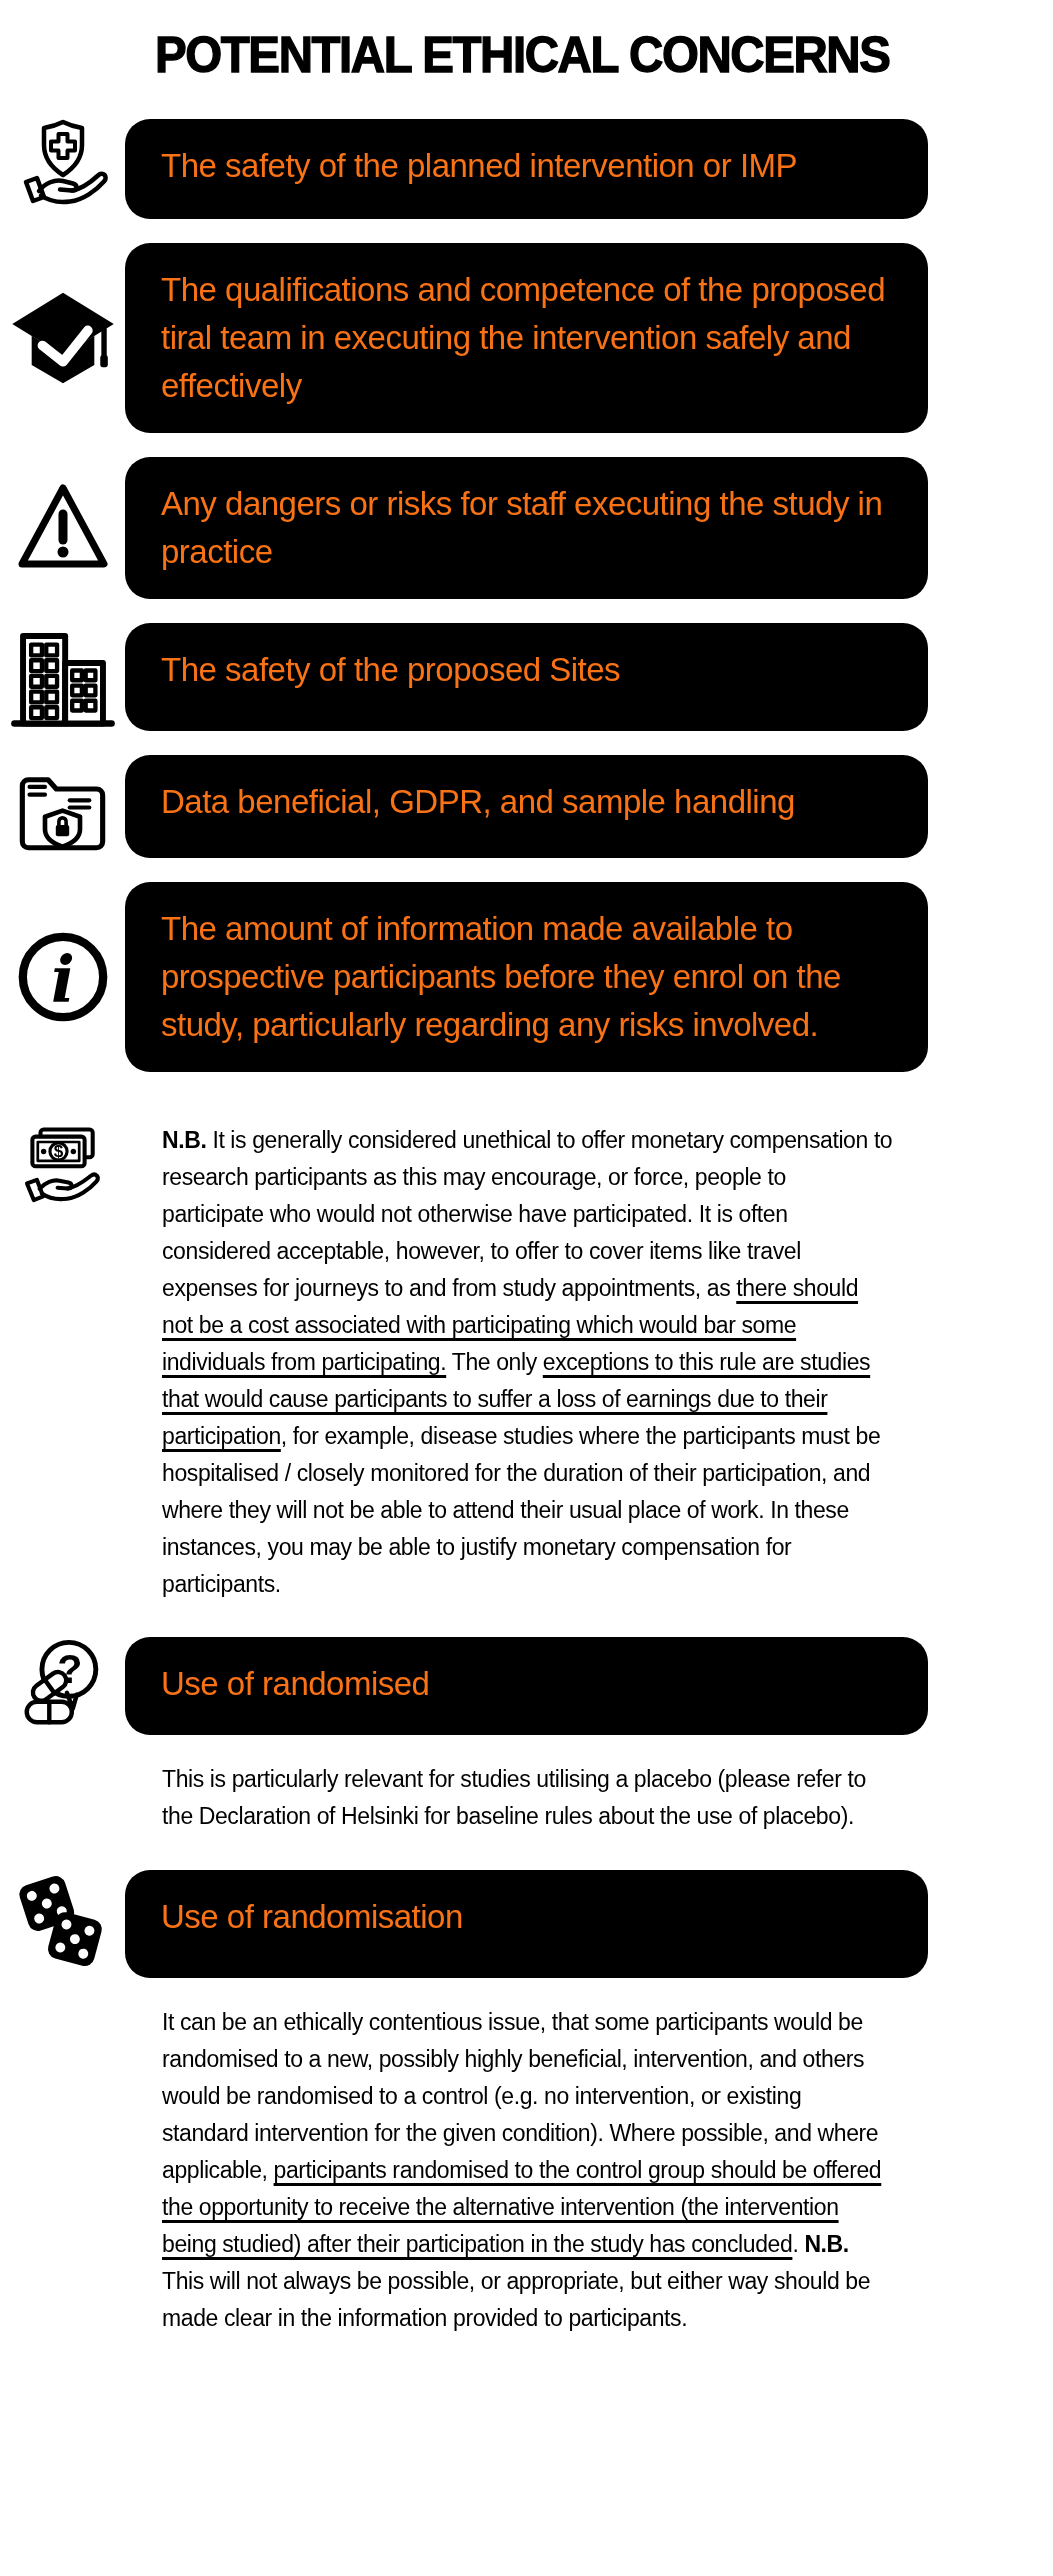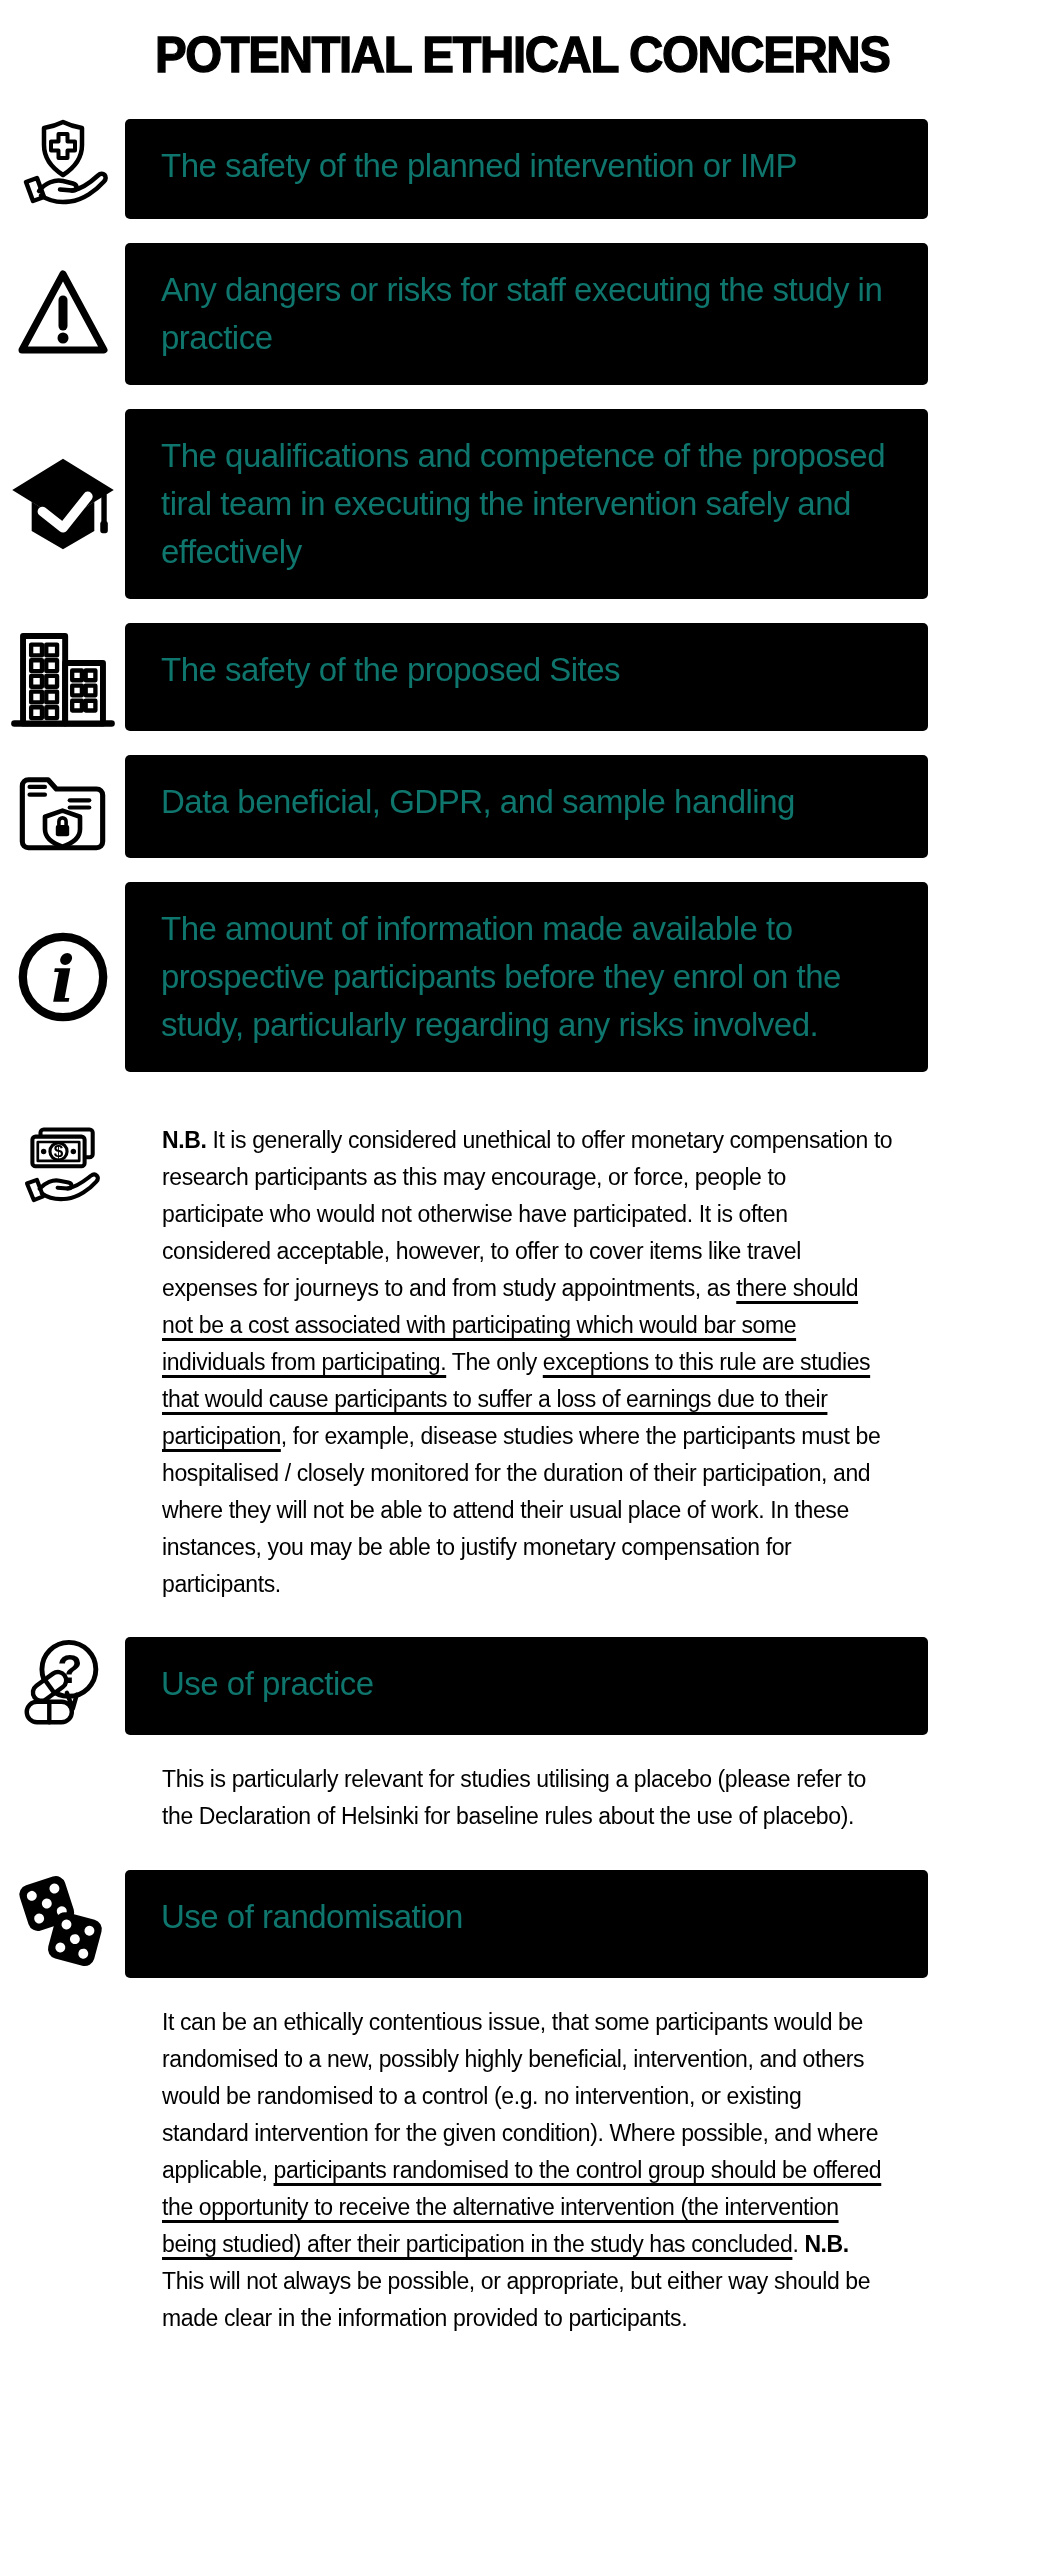--- a/index.html
+++ b/index.html
@@ -34,22 +34,22 @@
   .icon-cell {
     display: flex;
     align-items: center;
     justify-content: center;
   }
   .icon-cell.icon-top { align-items: flex-start; padding-top: 2.1px; }
   .icon { display: block; line-height: 0; }
 
   .banner {
     background: #000000;
-    color: #0f766e;
-    border-radius: 5px;
+    color: #f97316;
+    border-radius: 25px;
     padding: 23px 26px 23px 36px;
     font-size: 33px;
     line-height: 48px;
     letter-spacing: -0.5px;
     font-weight: 400;
   }
 
   .para-row { margin-top: 26px; }
   .section.has-para { margin-bottom: 10.3px; }
 
@@ -91,45 +91,45 @@
       </div>
       <div class="banner">The safety of the planned intervention or IMP</div>
     </div>
   </section>
 
 
   <section class="section">
     <div class="row banner-row">
       <div class="icon-cell">
         <span class="icon">
-              <svg width="100" viewBox="0 0 100 100" fill="none" stroke="#000" stroke-linecap="round" stroke-linejoin="round">
-                <path d="M50 10 L91 86 H9 Z" stroke-width="7"></path>
-                <path d="M50 36 V62" stroke-width="9"></path>
-                <circle cx="50" cy="74" r="5.5" fill="#000" stroke="none"></circle>
-              </svg>
-            </span>
-      </div>
-      <div class="banner">Any dangers or risks for staff executing the study in practice</div>
-    </div>
-  </section>
-
-  <section class="section">
-    <div class="row banner-row">
-      <div class="icon-cell">
-        <span class="icon">
               <svg width="108" viewBox="0 0 100 100" fill="none" stroke="none" stroke-linecap="round" stroke-linejoin="round">
                 <path d="M50 8 L97 37 L50 66 L3 37 Z" fill="#000"></path>
                 <path d="M21 48 V75 L50 92 L79 75 V48 L50 66 Z" fill="#000"></path>
                 <polyline points="31,57 50,72 73,43" stroke="#fff" stroke-width="9"></polyline>
                 <path d="M88 42 V68" stroke="#000" stroke-width="5"></path>
                 <rect x="84.5" y="66" width="7" height="11" rx="2" fill="#000"></rect>
               </svg>
             </span>
       </div>
       <div class="banner">The qualifications and competence of the proposed tiral team in executing the intervention safely and effectively</div>
+    </div>
+  </section>
+
+  <section class="section">
+    <div class="row banner-row">
+      <div class="icon-cell">
+        <span class="icon">
+              <svg width="100" viewBox="0 0 100 100" fill="none" stroke="#000" stroke-linecap="round" stroke-linejoin="round">
+                <path d="M50 10 L91 86 H9 Z" stroke-width="7"></path>
+                <path d="M50 36 V62" stroke-width="9"></path>
+                <circle cx="50" cy="74" r="5.5" fill="#000" stroke="none"></circle>
+              </svg>
+            </span>
+      </div>
+      <div class="banner">Any dangers or risks for staff executing the study in practice</div>
     </div>
   </section>
 
   <section class="section">
     <div class="row banner-row">
       <div class="icon-cell">
         <span class="icon">
               <svg width="108" viewBox="0 0 100 100" fill="none" stroke="#000" stroke-linecap="round" stroke-linejoin="round">
                 <line x1="5" y1="93" x2="95" y2="93" stroke-width="6"></line>
                 <rect x="13" y="12" width="39" height="81" fill="#fff" stroke-width="5.5"></rect>
@@ -225,21 +225,21 @@
                 <text x="57" y="47" text-anchor="middle" font-size="42" font-weight="bold" font-family="Liberation Sans, sans-serif" fill="#000" stroke="none">?</text>
                 <g transform="rotate(-36 36 50)">
                   <rect x="17" y="42" width="38" height="17" rx="8.5" fill="#fff" stroke-width="4.5"></rect>
                   <line x1="36" y1="42" x2="36" y2="59" stroke-width="4.5"></line>
                 </g>
                 <rect x="13" y="66" width="46" height="21" rx="10.5" fill="#fff" stroke-width="4.5"></rect>
                 <line x1="36" y1="66" x2="36" y2="87" stroke-width="4.5"></line>
               </svg>
             </span>
       </div>
-      <div class="banner">Use of practice</div>
+      <div class="banner">Use of randomised</div>
     </div>
   <div class="row para-row">
           <div class="icon-cell icon-top"></div>
           <p class="paragraph"><span>This is particularly relevant for studies utilising a placebo (please refer to the Declaration of Helsinki for baseline rules about the use of placebo).</span></p>
         </div>
       </section>
 
   <section class="section has-para">
     <div class="row banner-row">
       <div class="icon-cell">

